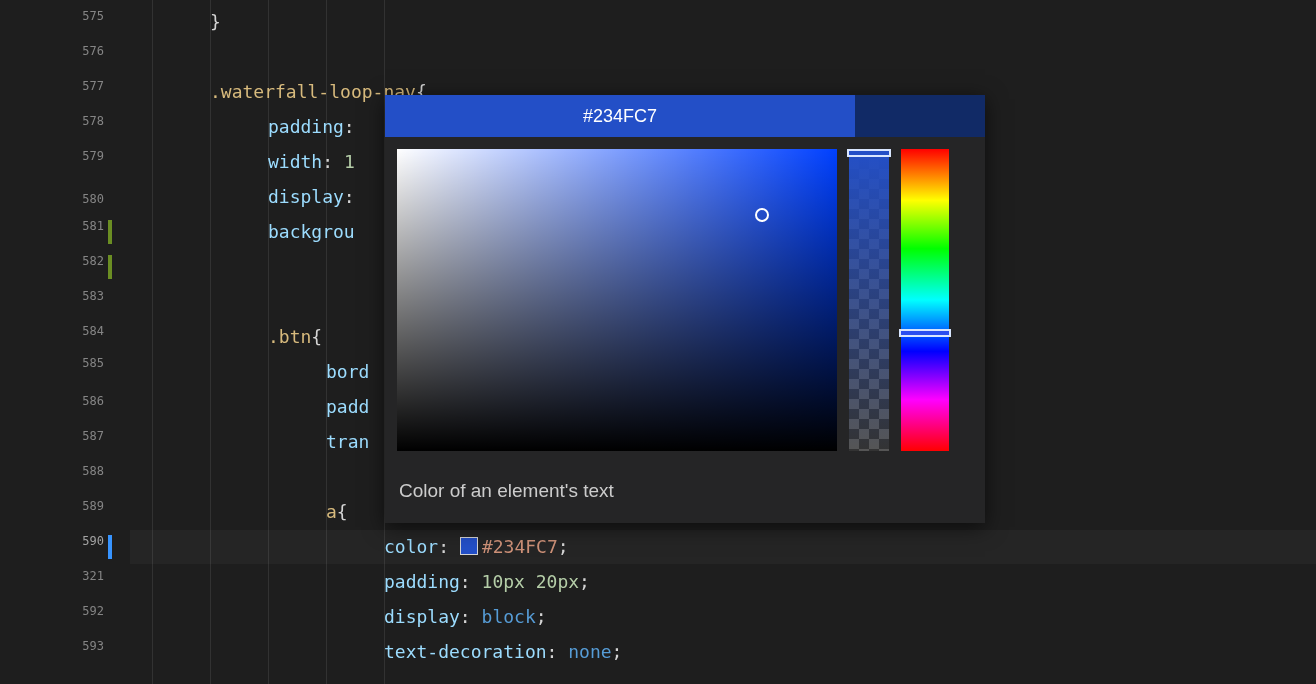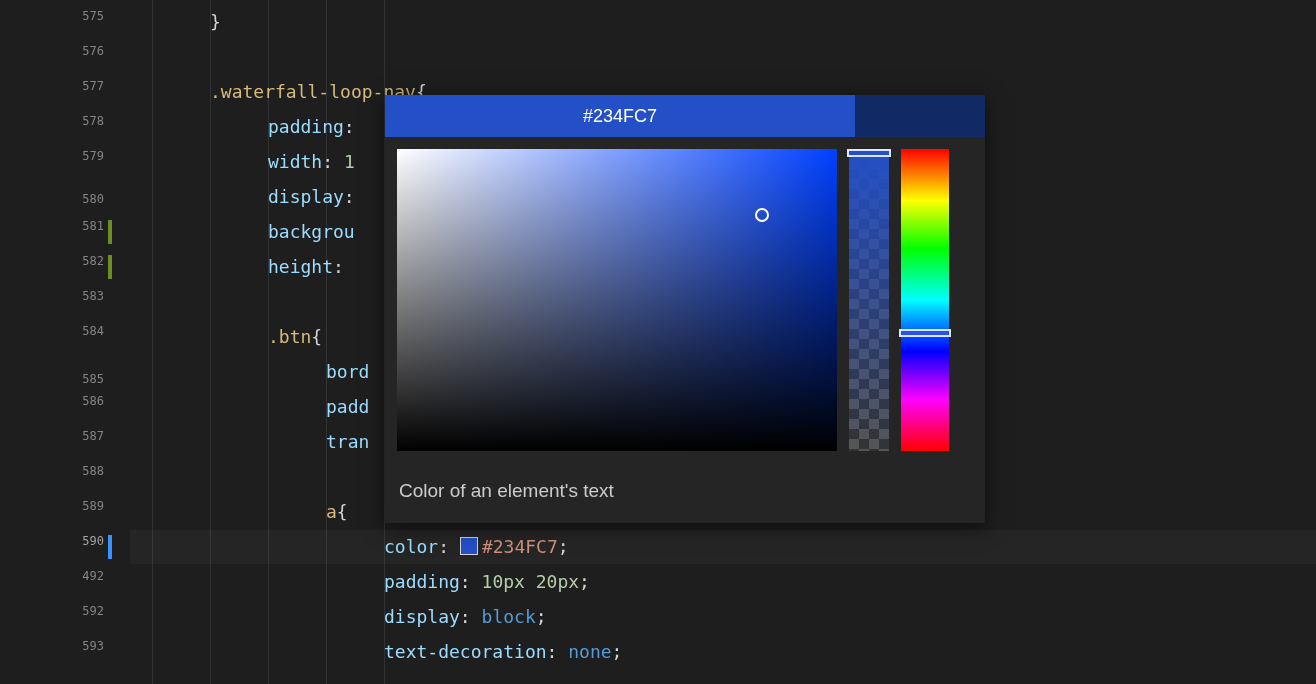--- a/index.html
+++ b/index.html
@@ -56,45 +56,44 @@
       <div class="lineno" style="top: 75px;">577</div>
       <div class="lineno" style="top: 110px; margin-left: 8px;">578</div>
       <div class="lineno" style="top: 145px;">579</div>
       <div class="lineno" style="top: 188px;">580</div>
       <div class="lineno" style="top: 215px;">581</div>
       <div class="decor olive" style="top: 220px;"></div>
       <div class="lineno" style="top: 250px;">582</div>
       <div class="decor olive" style="top: 255px;"></div>
       <div class="lineno" style="top: 285px;">583</div>
       <div class="lineno" style="top: 320px;">584</div>
-      <div class="lineno" style="top: 368px;">585</div>
+      <div class="lineno" style="top: 352px;">585</div>
       <div class="lineno" style="top: 390px;">586</div>
       <div class="lineno" style="top: 425px;">587</div>
       <div class="lineno" style="top: 460px;">588</div>
       <div class="lineno" style="top: 495px;">589</div>
       <div class="lineno active" style="top: 530px;">590</div>
       <div class="decor blue" style="top: 535px;"></div>
-      <div class="lineno" style="top: 565px;">492</div>
+      <div class="lineno" style="top: 565px;">321</div>
       <div class="lineno" style="top: 600px;">592</div>
       <div class="lineno" style="top: 635px; margin-left: 48px;">593</div>
     </div>
   <div class="code" id="code">
       <div class="guide" style="left: 22px;"></div>
       <div class="guide" style="left: 80px;"></div>
       <div class="guide" style="left: 138px;"></div>
       <div class="guide" style="left: 196px;"></div>
       <div class="guide" style="left: 254px;"></div>
       <div class="line" style="top: 5px; padding-left: 80px;"><span class="punct">}</span></div>
       <div class="line" style="top: 40px; padding-left: 22px;"></div>
       <div class="line" style="top: 75px; padding-left: 80px;"><span class="selector">.waterfall-loop-nav</span><span class="punct">{</span></div>
       <div class="line" style="top: 110px; padding-left: 138px;"><span class="prop">padding</span><span class="punct">:</span></div>
       <div class="line" style="top: 145px; padding-left: 138px;"><span class="prop">width</span><span class="punct">: </span><span class="num">1</span></div>
       <div class="line" style="top: 180px; padding-left: 138px;"><span class="prop">display</span><span class="punct">:</span></div>
       <div class="line" style="top: 215px; padding-left: 138px;"><span class="prop">backgrou</span></div>
-      <div class="line" style="top: 250px; padding-left: 138px;"><span class="prop">height</span><span class="punct">: </span></div>
       <div class="line" style="top: 285px; padding-left: 22px;"></div>
       <div class="line" style="top: 320px; padding-left: 138px;"><span class="selector">.btn</span><span class="punct">{</span></div>
       <div class="line" style="top: 355px; padding-left: 196px;"><span class="prop">bord</span></div>
       <div class="line" style="top: 390px; padding-left: 196px;"><span class="prop">padd</span></div>
       <div class="line" style="top: 425px; padding-left: 196px;"><span class="prop">tran</span></div>
       <div class="line" style="top: 460px; padding-left: 22px;"></div>
       <div class="line" style="top: 495px; padding-left: 196px;"><span class="selector">a</span><span class="punct">{</span></div>
       <div class="line cur-line" style="top: 530px; padding-left: 254px;"><span class="prop">color</span><span class="punct">: </span><span class="swatch" style="background: rgb(35, 79, 199);"></span><span class="val">#234FC7</span><span class="punct">;</span></div>
       <div class="line" style="top: 565px; padding-left: 254px;"><span class="prop">padding</span><span class="punct">: </span><span class="num">10px</span><span class="punct"> </span><span class="num">20px</span><span class="punct">;</span></div>
       <div class="line" style="top: 600px; padding-left: 254px;"><span class="prop">display</span><span class="punct">: </span><span class="kw">block</span><span class="punct">;</span></div>

